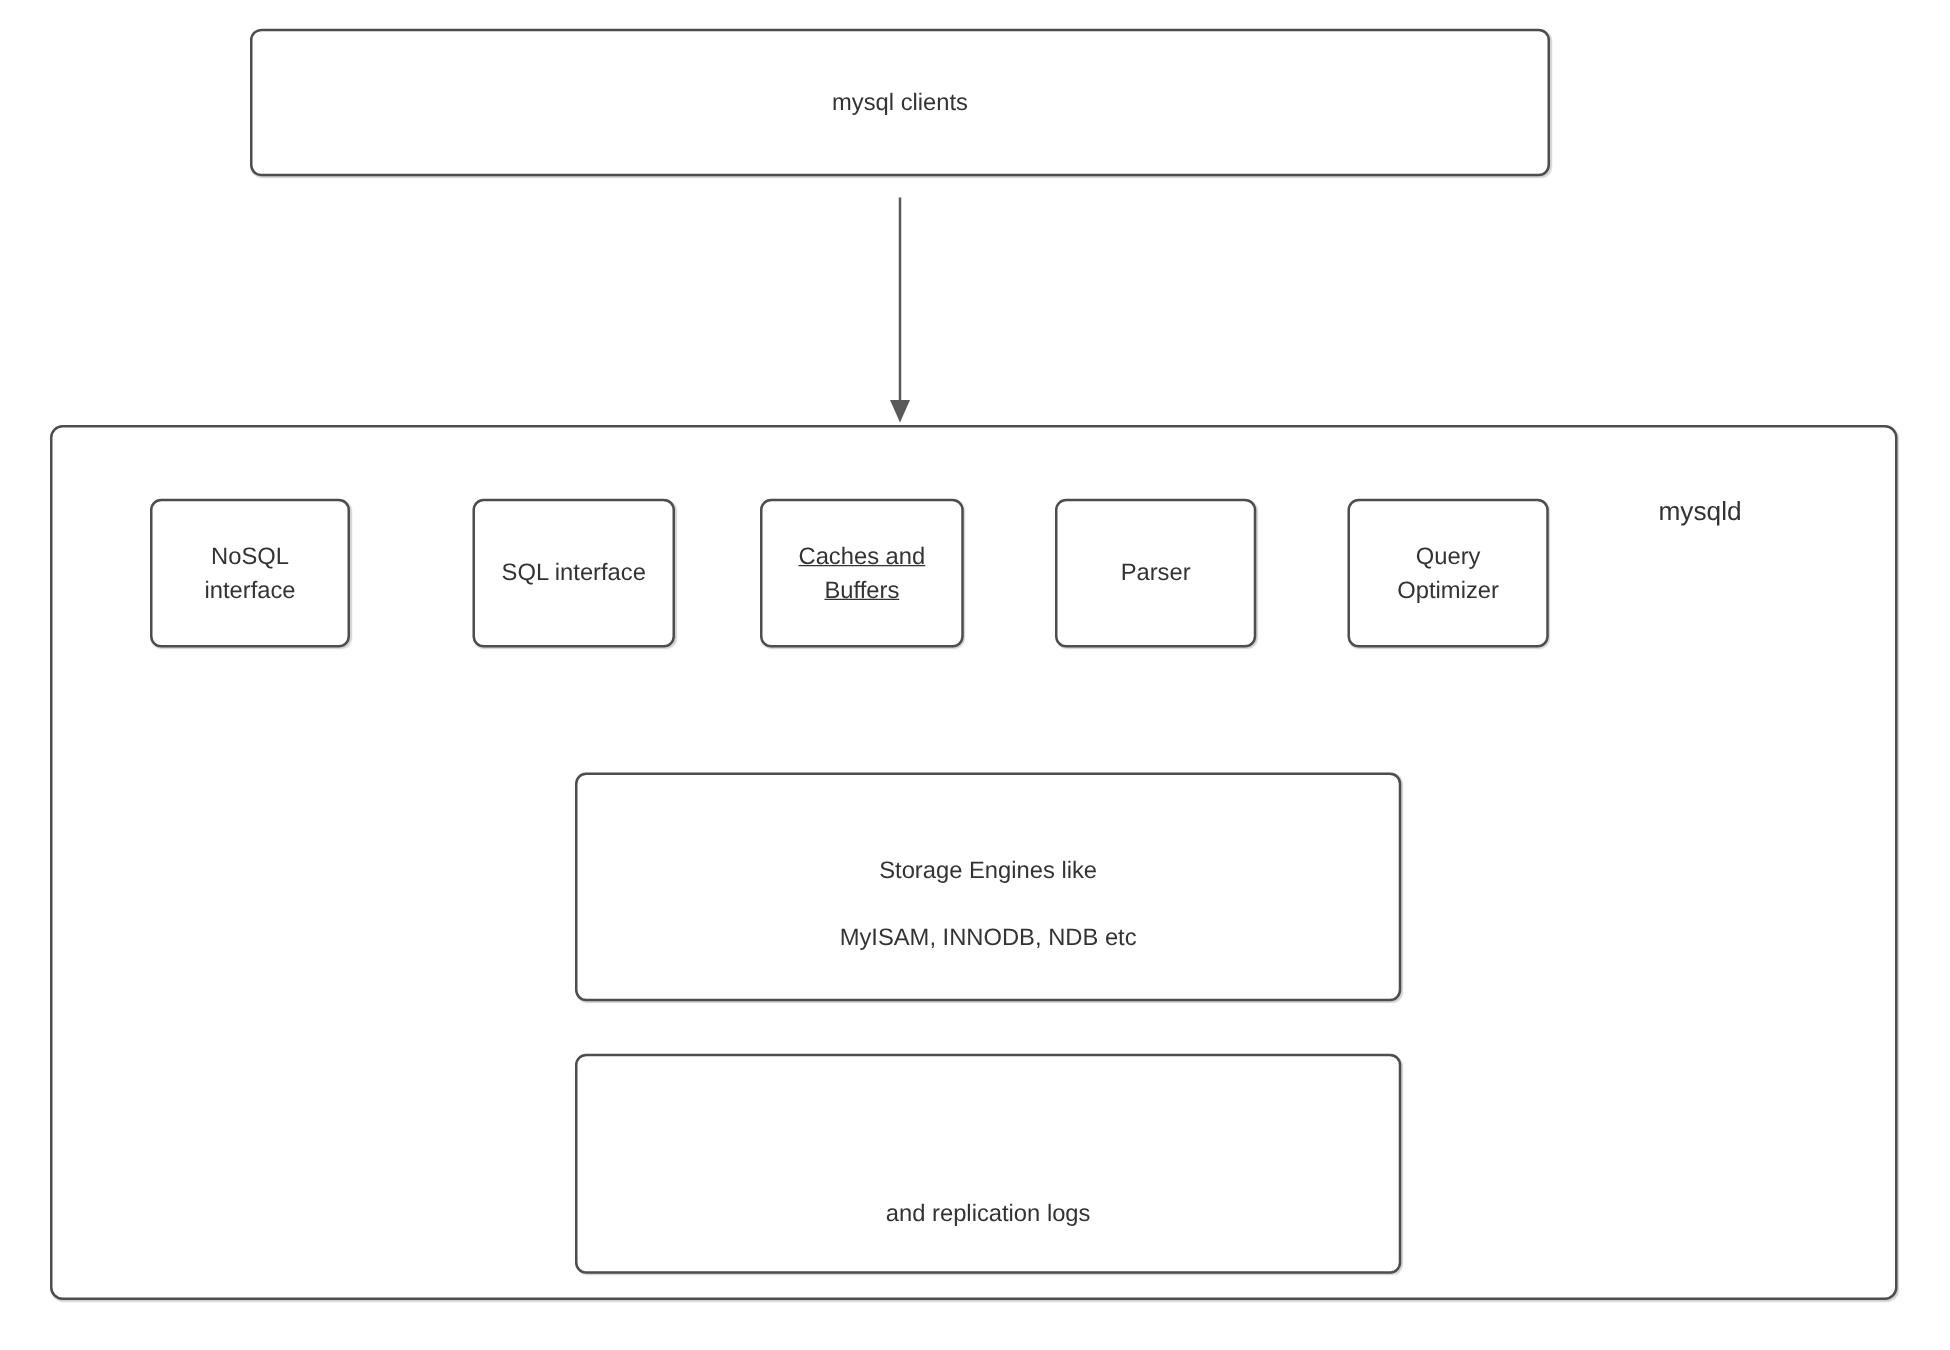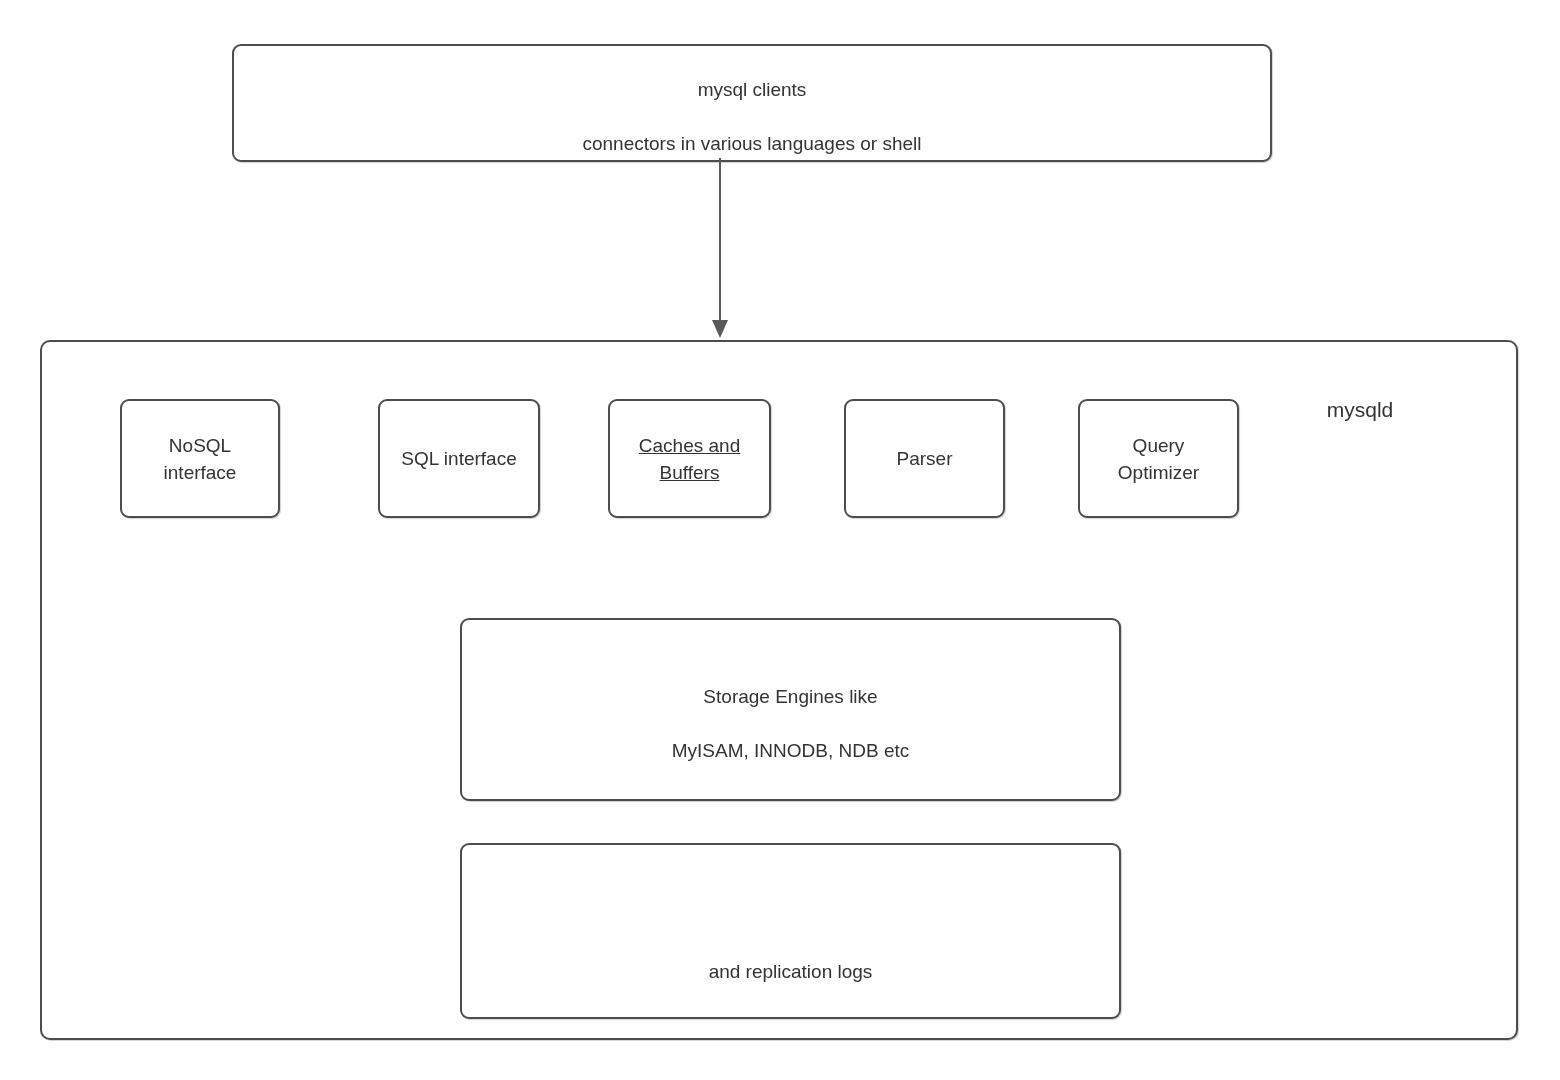--- a/index.html
+++ b/index.html
@@ -28,21 +28,21 @@
     text-align: center;
     font-size: 19px;
     line-height: 27px;
     box-shadow: 1px 1px 1px rgba(0,0,0,0.18);
   }
   .node .label {
     white-space: pre-line;
     padding: 4px 10px;
   }
   
-  #clients-box      { left: 200px;  top: 44px;  width: 1040px; height: 118px; margin-left: 32px; }
+  #clients-box      { left: 200px;  top: 23px;  width: 1040px; height: 118px; }
   #mysqld-box       { left: 40px;   top: 340px; width: 1478px; height: 700px; border-radius: 10px; }
   #node-nosql       { left: 120px;  top: 399px; width: 160px;  height: 119px; }
   #node-sql         { left: 378px;  top: 399px; width: 162px;  height: 119px; }
   #node-caches      { left: 608px;  top: 399px; width: 163px;  height: 119px; text-decoration: underline; }
   #node-parser      { left: 844px;  top: 399px; width: 161px;  height: 119px; }
   #node-optimizer   { left: 1078px; top: 399px; width: 161px;  height: 119px; }
   #storage-box      { left: 460px;  top: 618px; width: 661px;  height: 183px; }
   #filesystem-box   { left: 460px;  top: 843px; width: 661px;  height: 176px; }
 
   #mysqld-label {
@@ -77,21 +77,20 @@
   }
 </style>
 </head>
 <body>
 
 <div class="canvas">
 
   <div class="node" id="clients-box">
     <div class="label">
       <span>mysql clients</span><br>
-      <span>connectors in various languages or shell</span>
     </div>
   </div>
 
   <div>
     <div class="arrow-line"></div>
     <div class="arrow-head"></div>
   </div>
 
   <div class="node" id="mysqld-box"></div>
   <div id="mysqld-label">mysqld</div>

